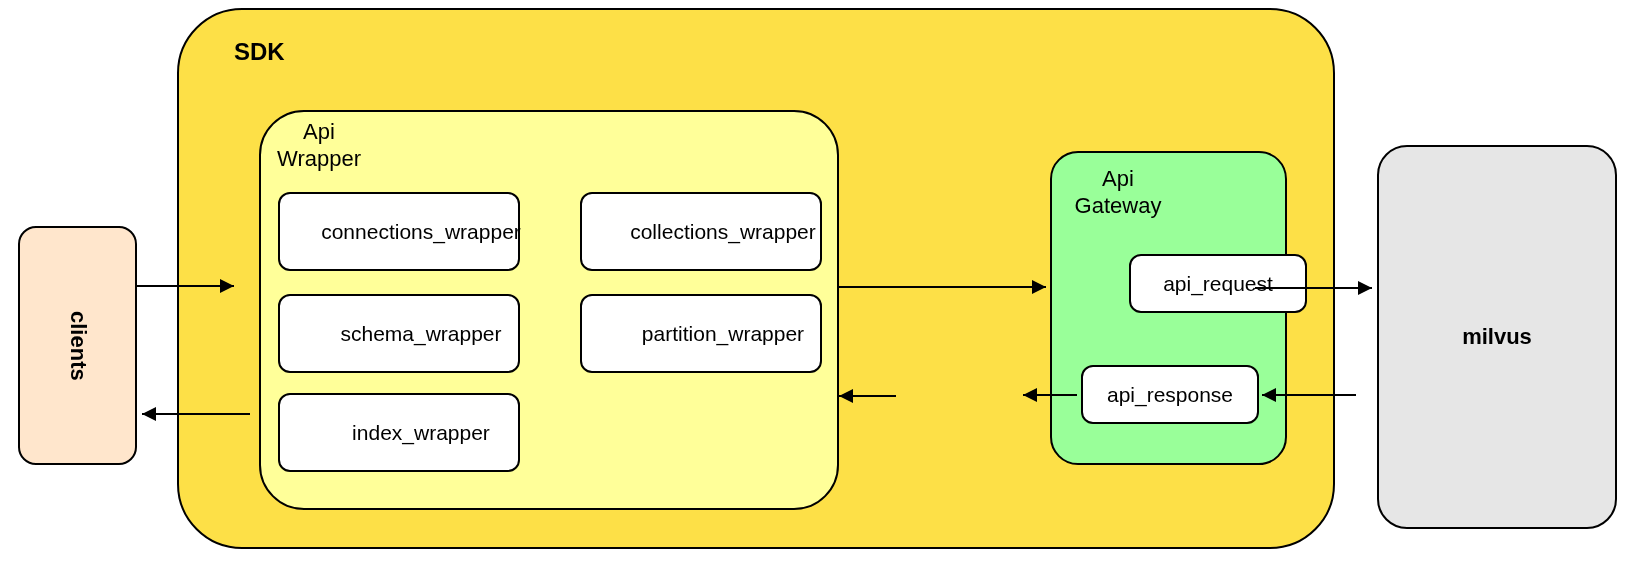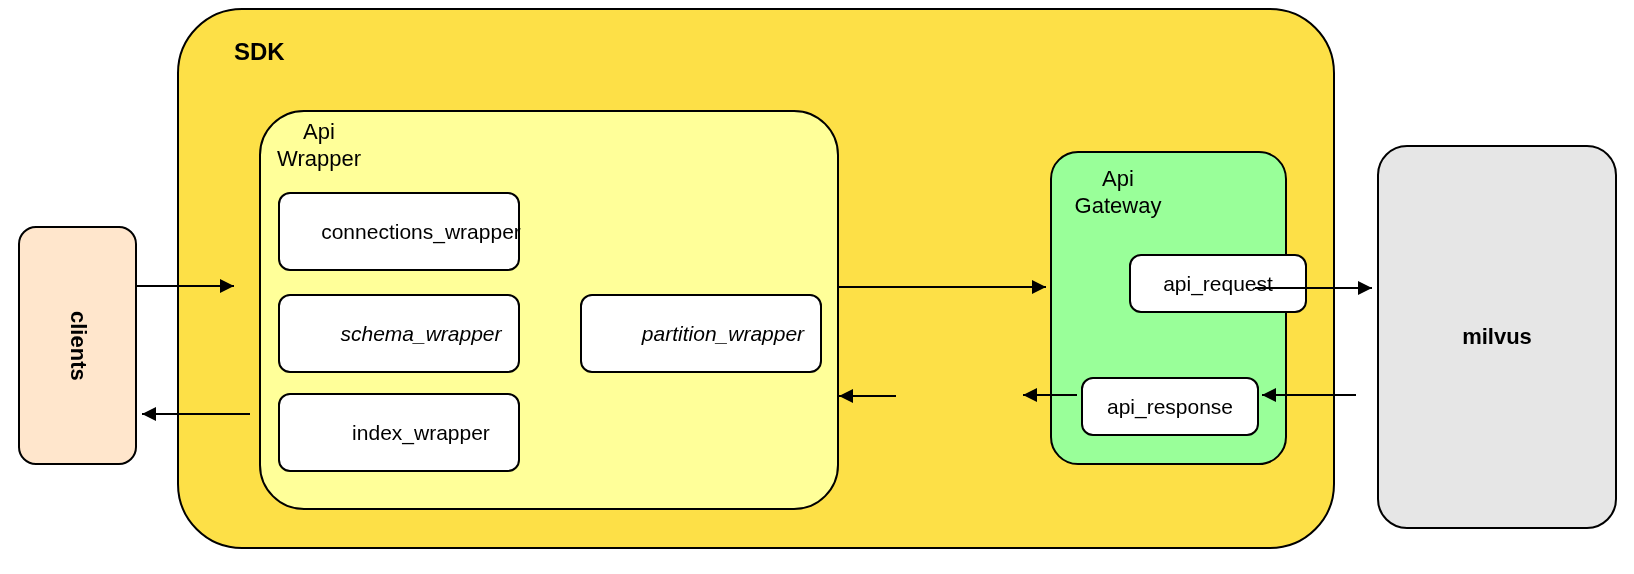--- a/index.html
+++ b/index.html
@@ -64,26 +64,26 @@
   .leaf {
     position: absolute; background: #ffffff; border: 2px solid #000000;
     border-radius: 12px;
     display: flex; align-items: center; justify-content: center;
     font-size: 21px; color: #000; white-space: nowrap;
   }
   .wrap-box { width: 242px; height: 79px; padding-left: 44px; }
   .col1 { left: 17px; }
   .col2 { left: 319px; }
   .row1 { top: 80px; }
-  .row2 { top: 182px; font-style: italic; }
+  .row2 { top: 182px; }
   .row3 { top: 281px; }
 
   .gw-box { left: 29px; width: 178px; height: 59px; }
   .gw-row1 { top: 101px; margin-left: 48px; }
-  .gw-row2 { top: 212px; margin-top: 12px; }
+  .gw-row2 { top: 212px; }
 
   .checker {
     left: 719px; top: 351px; width: 121px; height: 60px;
     background: #ffffff; border-radius: 8px;
     display: flex; align-items: center; justify-content: center;
     font-size: 21px; color: #000;
   }
 
   
   .edges {
@@ -104,20 +104,21 @@
 
   <div class="node sdk">
     <span class="sdk-label">SDK</span>
 
     <div class="node api-wrapper">
       <div class="container-label">
         <div>Api</div>
         <div>Wrapper</div>
       </div>
       <div class="leaf wrap-box col1 row1">connections_wrapper</div>
+      <div class="leaf wrap-box col2 row1">collections_wrapper</div>
       <div class="leaf wrap-box col1 row2">schema_wrapper</div>
       <div class="leaf wrap-box col1 row3">index_wrapper</div>
       <div class="leaf wrap-box col2 row2">partition_wrapper</div>
     </div>
 
 
     <div class="node api-gateway">
       <div class="container-label">
         <div>Api</div>
         <div>Gateway</div>

